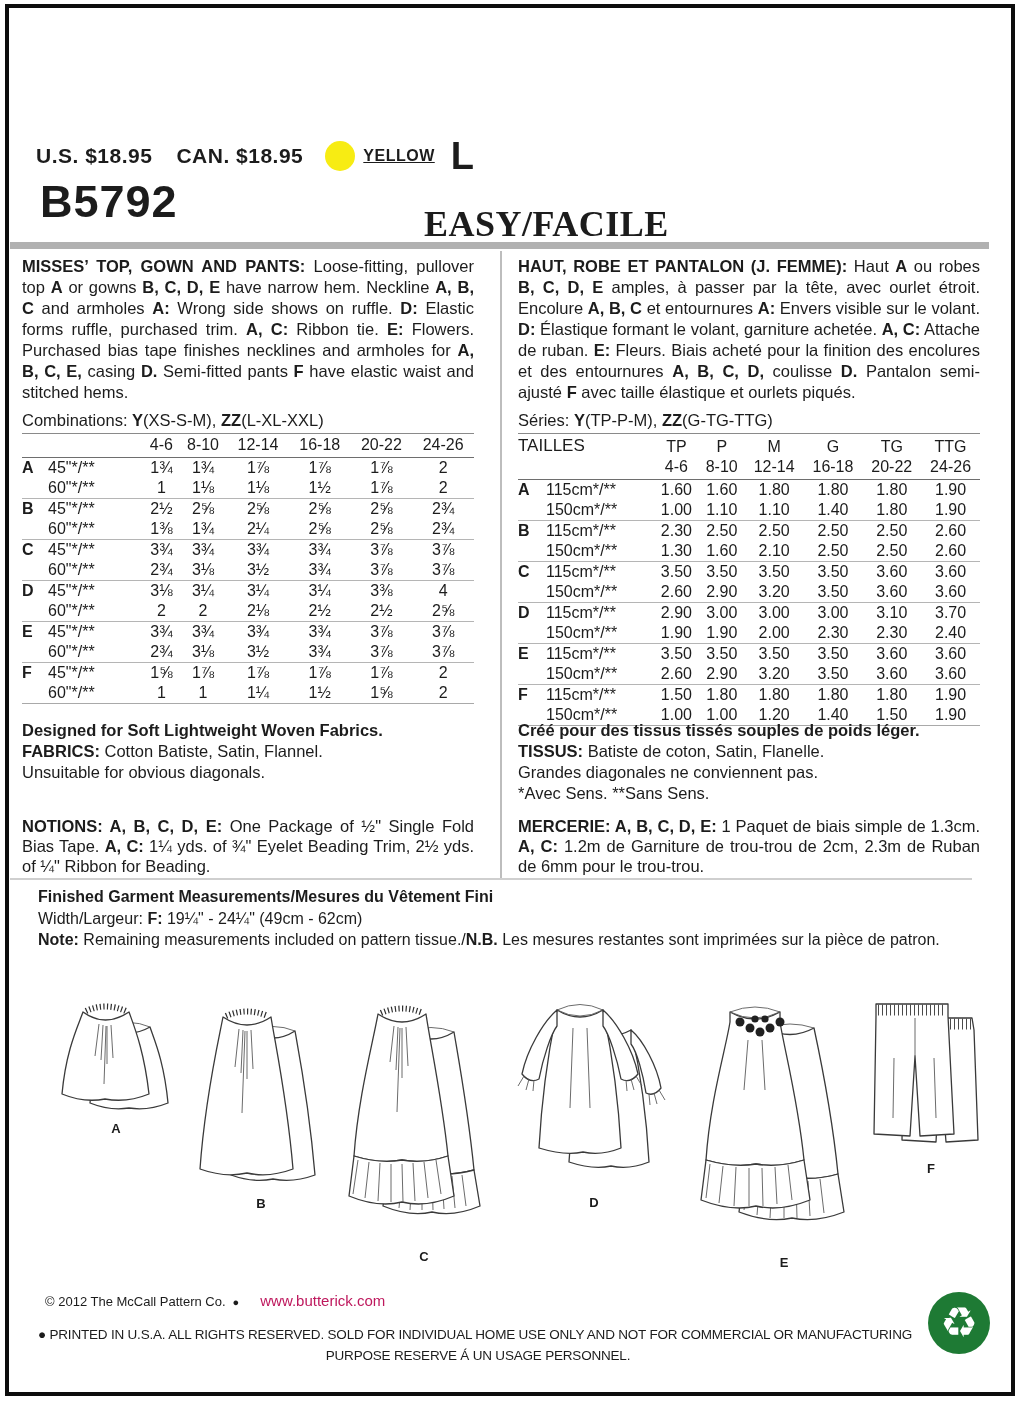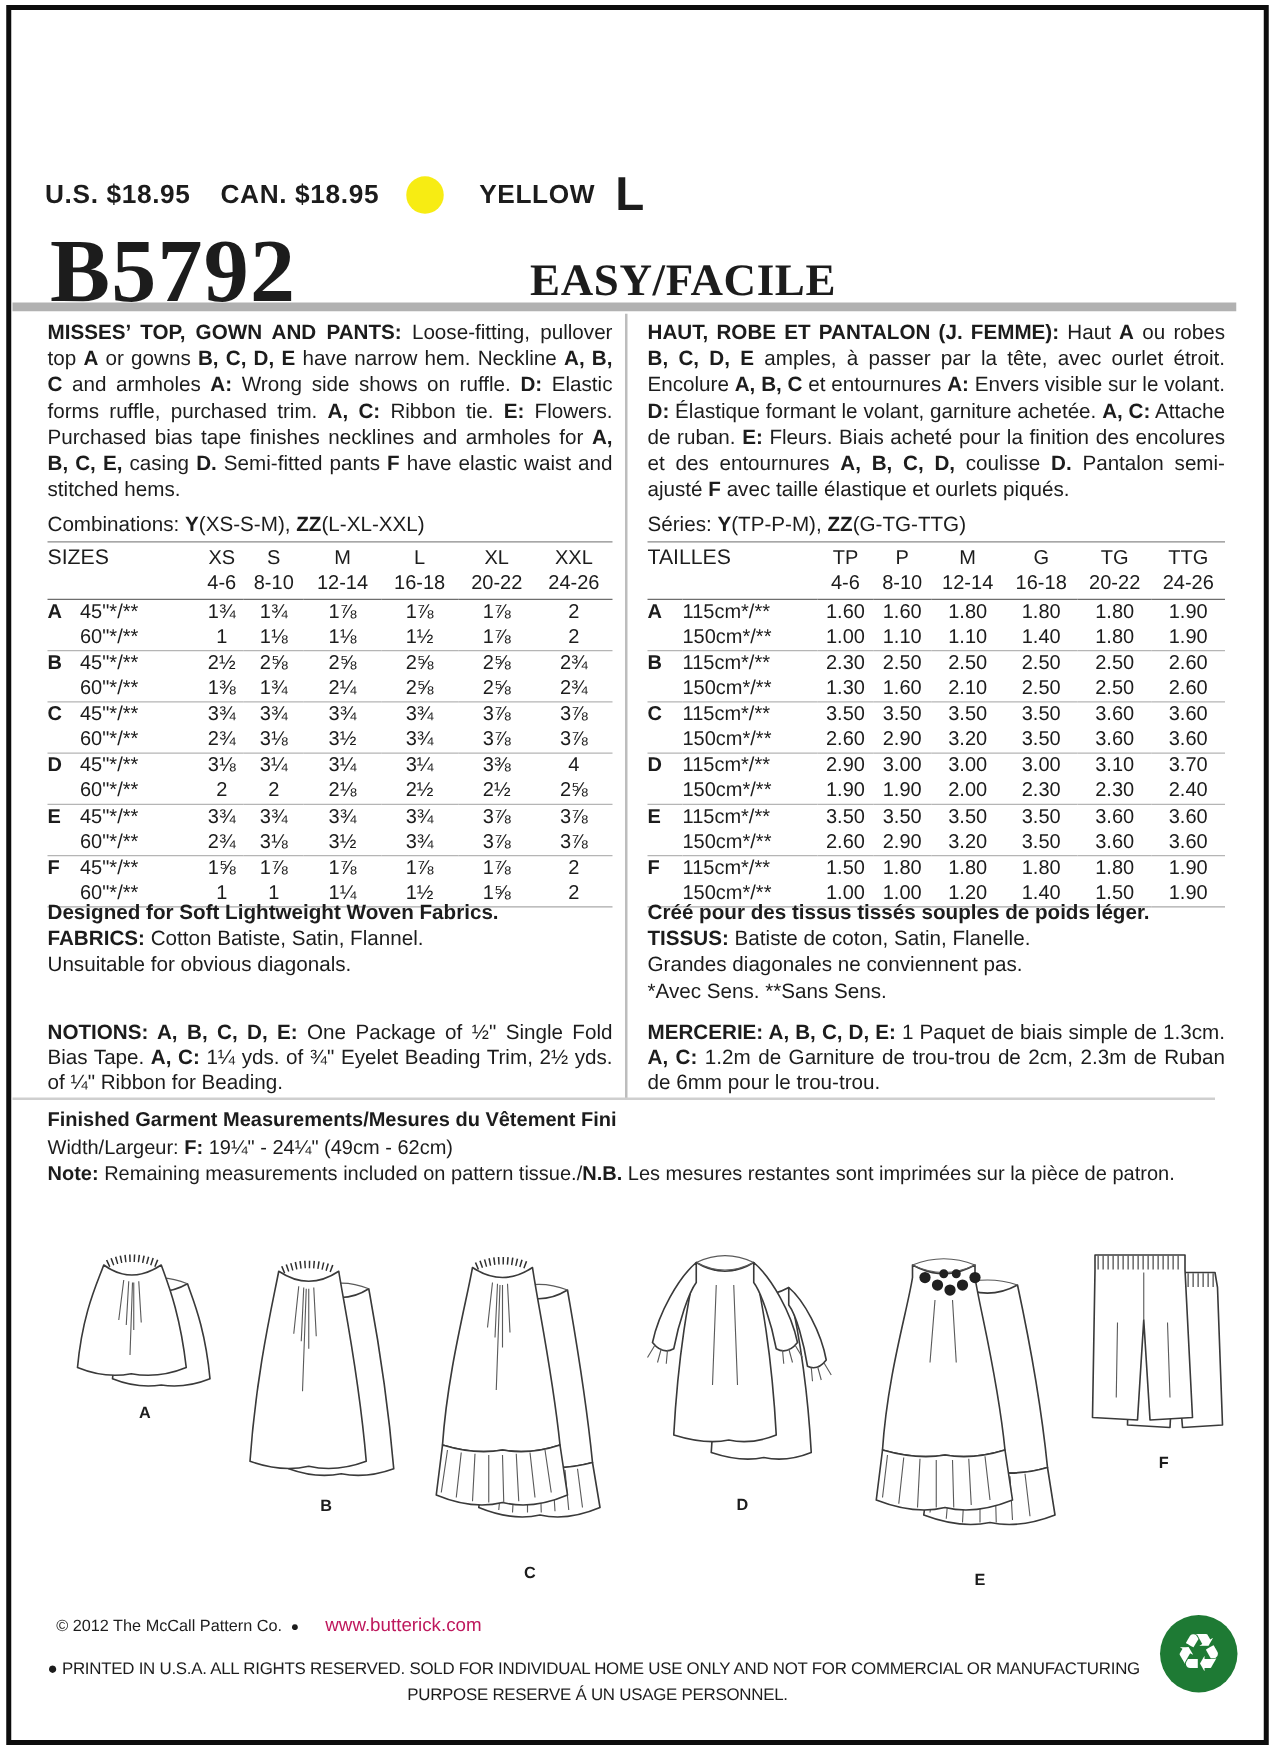--- a/index.html
+++ b/index.html
@@ -9,31 +9,31 @@
     -webkit-font-smoothing:antialiased;
   }
   .frame{position:absolute;left:5px;top:4px;width:1010px;height:1392px;
     border:4px solid #0d0d0d;box-sizing:border-box;pointer-events:none;}
 
   
   .price-row{position:absolute;left:36px;top:141px;display:flex;align-items:center;}
   .price{font-weight:bold;font-size:21px;letter-spacing:0.5px;}
   .price.can{margin-left:24px;}
   .dot{width:30px;height:30px;border-radius:50%;margin-left:22px;}
-  .color-label{font-weight:bold;font-size:21px;margin-left:28px;letter-spacing:0.5px;}
+  .color-label{font-weight:bold;font-size:16px;margin-left:8px;letter-spacing:0.5px;text-decoration:underline;}
   .size-letter{font-weight:bold;font-size:38px;margin-left:16px;line-height:30px;}
   .pattern-number{position:absolute;left:40px;top:176px;
-    font-family:Liberation Serif, serif;font-weight:bold;font-size:72px;letter-spacing:1px;}
+    font-family:Liberation Sans, sans-serif;font-weight:bold;font-size:45px;letter-spacing:1px;}
   .difficulty{position:absolute;left:424px;top:203px;
     font-family:"Liberation Serif",serif;font-weight:bold;font-size:36px;letter-spacing:0.5px;}
   .title-bar{position:absolute;left:10px;top:242px;width:979px;height:7px;background:#b1b1b1;}
 
   
   .col{position:absolute;top:256px;height:626px;}
-  .col.en{left:38px;width:452px;}
+  .col.en{left:22px;width:452px;}
   .col.fr{left:518px;width:462px;}
   .col-divider{position:absolute;left:500px;top:251px;width:2px;height:628px;background:#bdbdbd;}
   .desc{position:absolute;top:0;left:0;right:0;font-size:16.5px;line-height:21px;text-align:justify;}
   .tblock{position:absolute;top:155px;left:0;right:0;}
   .combo-line{font-size:16.5px;padding-bottom:3px;border-bottom:1.5px solid #8a8a8a;}
   table.yardage{width:100%;border-collapse:collapse;margin-top:1px;border-bottom:1px solid #a9a9a9;}
   table.yardage th,table.yardage td{font-weight:normal;font-size:16px;padding:1px 0;text-align:center;vertical-align:bottom;}
   table.yardage th.c-corner{text-align:left;font-size:17px;}
   table.yardage .c-letter{text-align:left;font-weight:bold;}
   table.yardage .c-width{text-align:left;}
@@ -94,29 +94,20 @@
           <col style="width:26px">
           <col style="width:96px">
           <col>
           <col>
           <col>
           <col>
           <col>
           <col>
         </colgroup>
     <thead>
-          <tr>
-            <th class="c-corner" colspan="2">SIZES</th>
-            <th class="c-head">XS</th>
-            <th class="c-head">S</th>
-            <th class="c-head">M</th>
-            <th class="c-head">L</th>
-            <th class="c-head">XL</th>
-            <th class="c-head">XXL</th>
-          </tr>
           <tr class="head-range">
             <th class="c-corner" colspan="2"></th>
             <th class="c-range">4-6</th>
             <th class="c-range">8-10</th>
             <th class="c-range">12-14</th>
             <th class="c-range">16-18</th>
             <th class="c-range">20-22</th>
             <th class="c-range">24-26</th>
           </tr>
         </thead>

